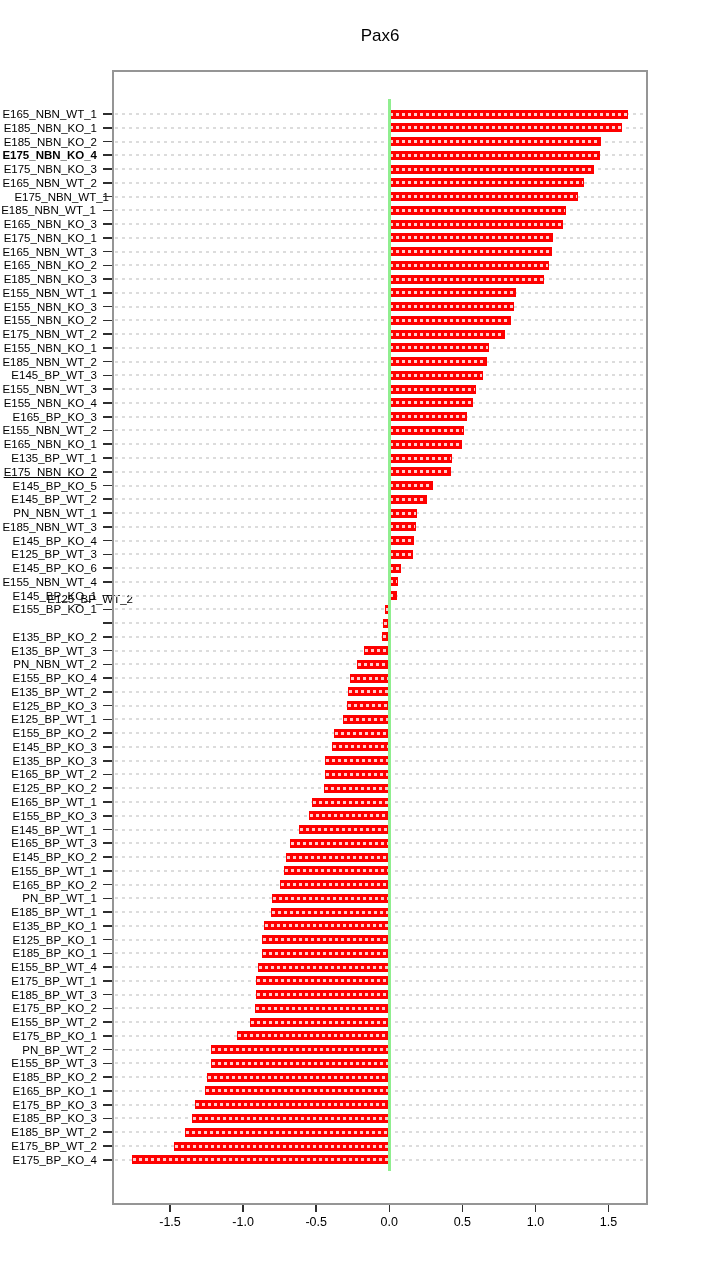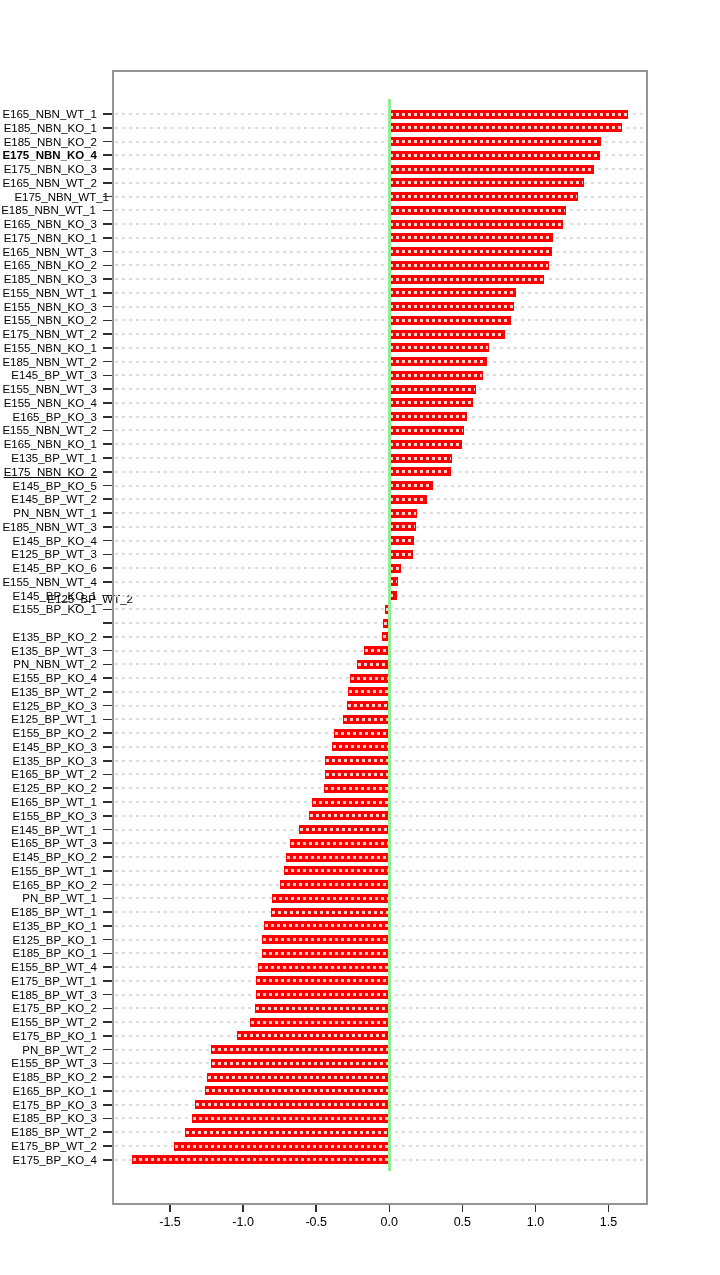--- a/index.html
+++ b/index.html
@@ -22,20 +22,21 @@
   .ytick{position:absolute;left:103px;width:10px;height:1.6px;background:#2e2e2e;}
   .xtick{position:absolute;top:1204px;width:1.6px;height:8px;background:#2e2e2e;}
   .xtick-label{position:absolute;top:1215px;width:60px;text-align:center;font-size:12.5px;color:#000;}
   .xaxis-title{position:absolute;left:112px;top:1250px;width:536px;text-align:center;
         font-size:12.5px;color:#000;}
 </style>
 </head>
 <body>
 
 <div class="chart">
+  <div class="title">Pax6</div>
 
   <div class="plot-area">
     <div id="rows-layer">
         <div class="grid" style="top: 42px;"></div>
         <div class="bar" style="top: 38.5px; left: 276.3px; width: 238.257px;">
           <div class="bar-dash"></div>
         </div>
         <div class="grid" style="top: 55.76px;"></div>
         <div class="bar" style="top: 52.26px; left: 276.3px; width: 232.41px;">
           <div class="bar-dash"></div>

